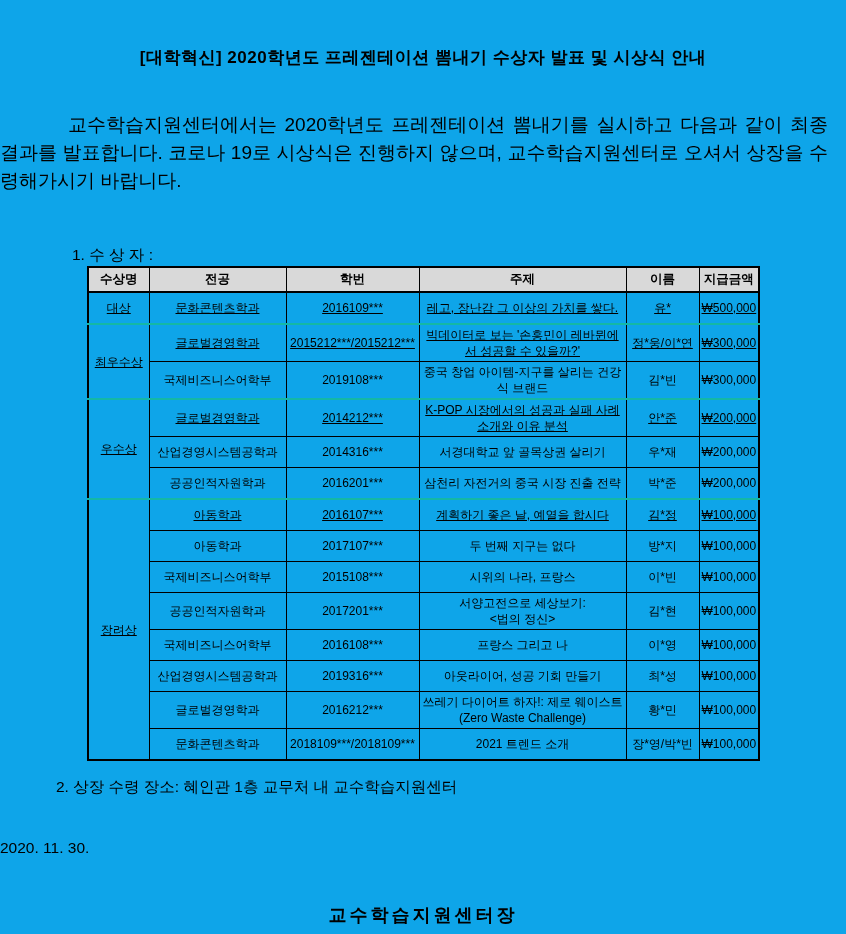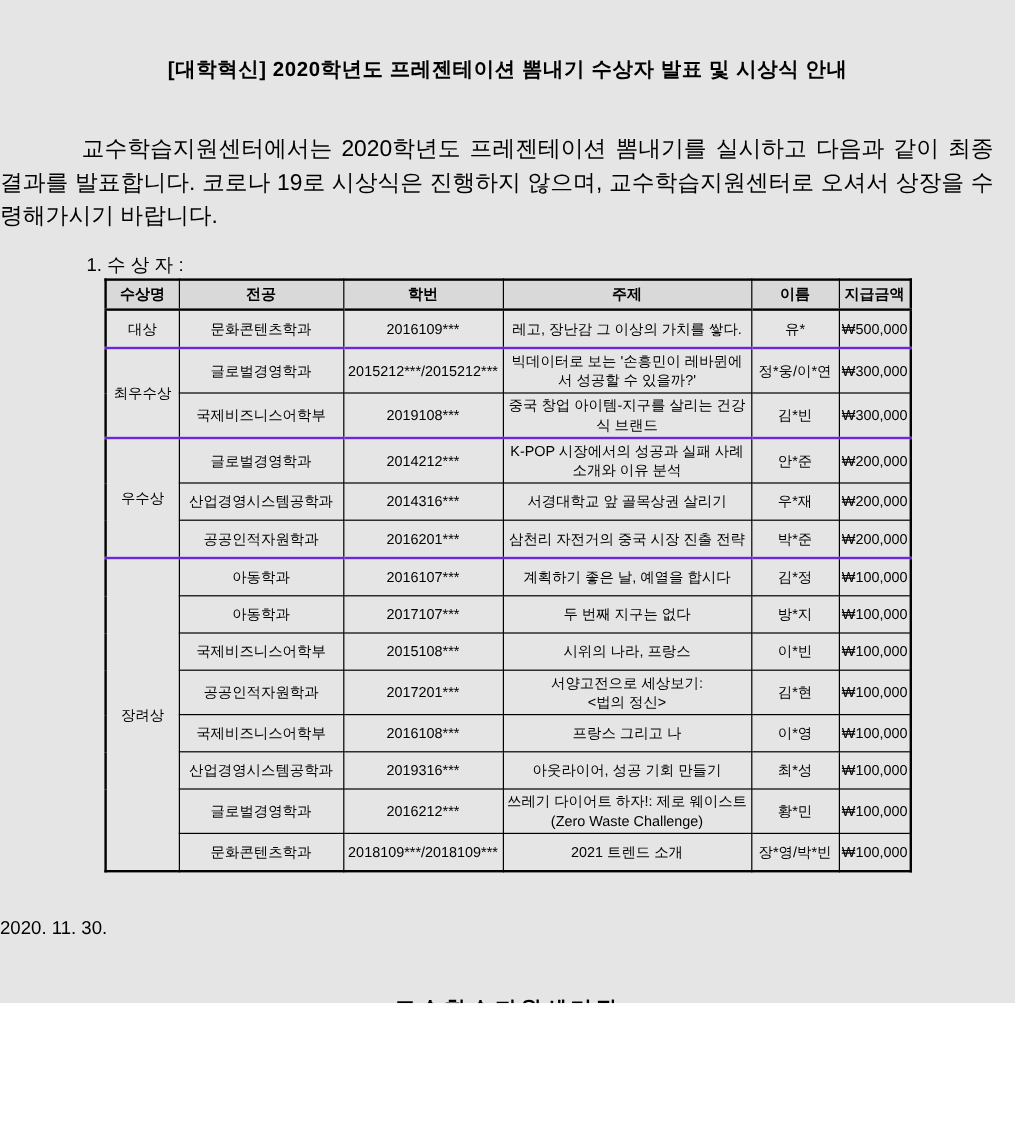--- a/index.html
+++ b/index.html
@@ -1,44 +1,44 @@
 <!DOCTYPE html>
 <html><head>
 <meta charset="utf-8">
 <style>
   html,body { margin:0; padding:0; background:#ffffff; }
   .page {
-    width:846px; height:836px; position:relative; overflow:hidden;
-    background:#e5e5e5; color:#000000;
+    width:846px; height:934px; position:relative; overflow:hidden;
+    background:#0ea5e9; color:#000000;
     font-family:"Liberation Sans", sans-serif;
   }
   .title {
     margin:46px 10px 0 10px; text-align:center;
     font-weight:bold; font-size:17px; letter-spacing:0.5px;
   }
   .para {
     margin:42px 18px 0 0; font-size:19px; line-height:28px;
     text-align:justify; text-indent:68px;
   }
-  .sec-heading { margin:16px 0 0 72px; font-size:15.5px; }
+  .sec-heading { margin:50px 0 0 72px; font-size:15.5px; }
   table.awards {
     margin:0 0 0 87px; width:671px;
     border-collapse:collapse; table-layout:fixed;
     border:2px solid #000; font-size:12px;
   }
   table.awards th, table.awards td {
     border:1px solid #000; text-align:center;
     padding:2px 2px; overflow:hidden;
   }
   table.awards th {
     background:#d9d9d9; height:19px; font-size:12.5px;
     font-weight:bold; border-bottom:2px solid #000;
   }
   table.awards td { height:26px; line-height:16px; }
-  tr.grp td { border-top:2px solid #6d28d9; }
+  tr.grp td { border-top:2px solid #14b8a6;text-decoration:underline; }
   td.topic { white-space:pre-line; }
   td.nowrap { white-space:nowrap; }
   .footer-item { margin:0 0 0 56px; font-size:15.5px; line-height:28px; }
   .footer-item.first { margin-top:12px; }
   a.email { color:#0000cc; text-decoration:underline; cursor:pointer; }
   .date-line { margin-top:38px; font-size:15.5px; }
   .signature { margin-top:46px; text-align:center; font-size:18px; font-weight:bold; letter-spacing:3px; }
 </style>
 </head>
 <body>
@@ -170,18 +170,19 @@
       <tr>
         <td>문화콘텐츠학과</td>
         <td class="nowrap">2018109***/2018109***</td>
         <td class="topic">2021 트렌드 소개</td>
         <td class="nowrap">장*영/박*빈</td>
         <td class="nowrap">₩100,000</td>
       </tr>
     </tbody>
   </table>
 
+  <div class="footer-item first">2. 상장 수령 장소: 혜인관 1층 교무처 내 교수학습지원센터</div>
 
   <div class="date-line">2020. 11. 30.</div>
 
   <div class="signature">교수학습지원센터장</div>
 
 </div>
 
 </body></html>

